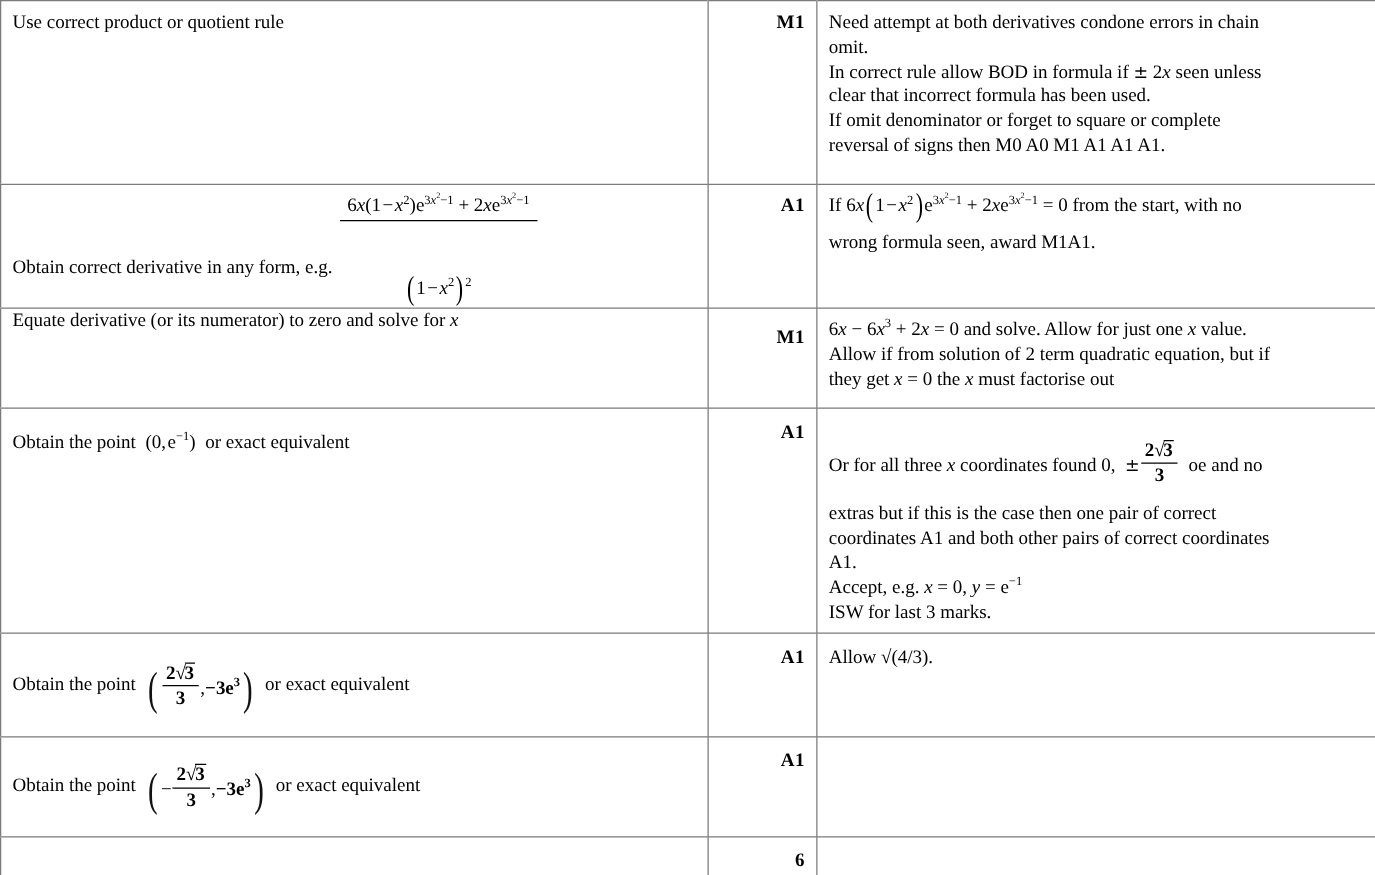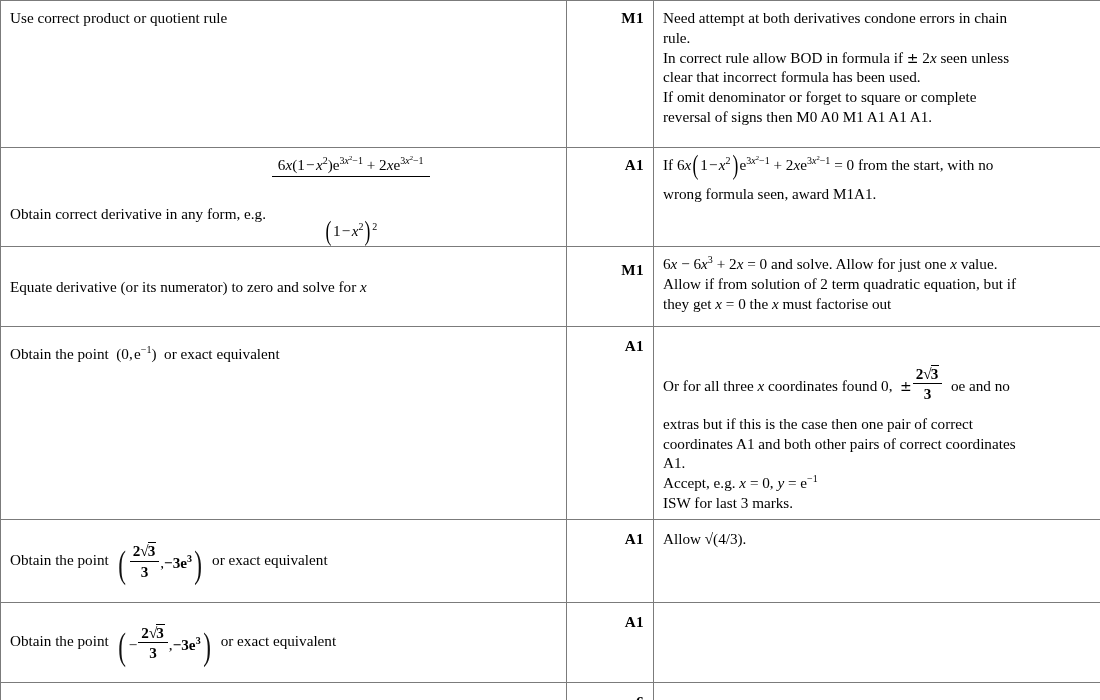--- a/index.html
+++ b/index.html
@@ -165,21 +165,21 @@
 
     <tr style="height:147px;">
       <td class="answer">
         <span class="line">Use correct product or quotient rule</span>
       </td>
       <td class="mark">
         <span>M1</span>
       </td>
       <td class="guide">
         <span class="line">Need attempt at both derivatives condone errors in chain</span>
-        <span class="line">rule.</span>
+        <span class="line">omit.</span>
         <span class="line"><span>In correct rule allow BOD in formula if</span> <span class="math pm">±</span> <span class="math">2<span class="v">x</span></span> <span>seen unless</span></span>
         <span class="line">clear that incorrect formula has been used.</span>
         <span class="line">If omit denominator or forget to square or complete</span>
         <span class="line">reversal of signs then M0 A0 M1 A1 A1 A1.</span>
       </td>
     </tr>
 
     <tr style="height:87px;">
       <td class="answer vcenter">
         <span class="nowrap">
@@ -193,41 +193,41 @@
       <td class="mark">
         <span>A1</span>
       </td>
       <td class="guide">
         <span class="line"><span>If</span> <span class="math">6<span class="v">x</span><span class="paren-m-l">(</span>1 − <span class="v">x</span><sup>2</sup><span class="paren-m-r">)</span>e<sup>3<span class="v">x</span><sup>2</sup>−1</sup> + 2<span class="v">x</span>e<sup>3<span class="v">x</span><sup>2</sup>−1</sup> = 0</span> <span>from the start, with no</span></span>
         <span class="line gap-top">wrong formula seen, award M1A1.</span>
       </td>
     </tr>
 
     <tr style="height:80px;">
-      <td class="answer" style="padding-top:30px;">
+      <td class="answer" style="padding-top:0;">
         <span class="line"><span>Equate derivative (or its numerator) to zero and solve for</span> <span class="math v">x</span></span>
       </td>
       <td class="mark" style="padding-top:13px;">
         <span>M1</span>
       </td>
       <td class="guide" style="">
         <span class="line"><span class="math">6<span class="v">x</span> − 6<span class="v">x</span><sup>3</sup> + 2<span class="v">x</span> = 0</span> <span>and solve. Allow for just one</span> <span class="math v">x</span> <span>value.</span></span>
         <span class="line">Allow if from solution of 2 term quadratic equation, but if</span>
         <span class="line"><span>they get</span> <span class="math"><span class="v">x</span> = 0</span> <span>the</span> <span class="math v">x</span> <span>must factorise out</span></span>
       </td>
     </tr>
 
     <tr style="height:180px;">
       <td class="answer" style="padding-top:17px;">
         <span class="line"><span>Obtain the point</span>&nbsp; <span class="math">(0, e<sup>−1</sup>)</span>&nbsp; <span>or exact equivalent</span></span>
       </td>
       <td class="mark" style="padding-top:9px;">
         <span>A1</span>
       </td>
-      <td class="guide" style="padding-top:38px;margin-top:26px;">
+      <td class="guide" style="padding-top:25px;margin-top:26px;">
         <span class="line"><span>Or for all three</span> <span class="math v">x</span> <span>coordinates found 0,</span>&nbsp; <span class="math pm">±</span><span class="coordfrac math"><span class="num">2<span class="radical">√</span><span class="sqrt">3</span></span><span class="den">3</span></span>&nbsp; <span>oe and no</span></span>
         <span class="line gap-top-lg">extras but if this is the case then one pair of correct</span>
         <span class="line">coordinates A1 and both other pairs of correct coordinates</span>
         <span class="line">A1.</span>
         <span class="line"><span>Accept, e.g.</span> <span class="math"><span class="v">x</span> = 0, <span class="v">y</span> = e<sup>−1</sup></span></span>
         <span class="line">ISW for last 3 marks.</span>
       </td>
     </tr>
 
     <tr style="height:83px;">

